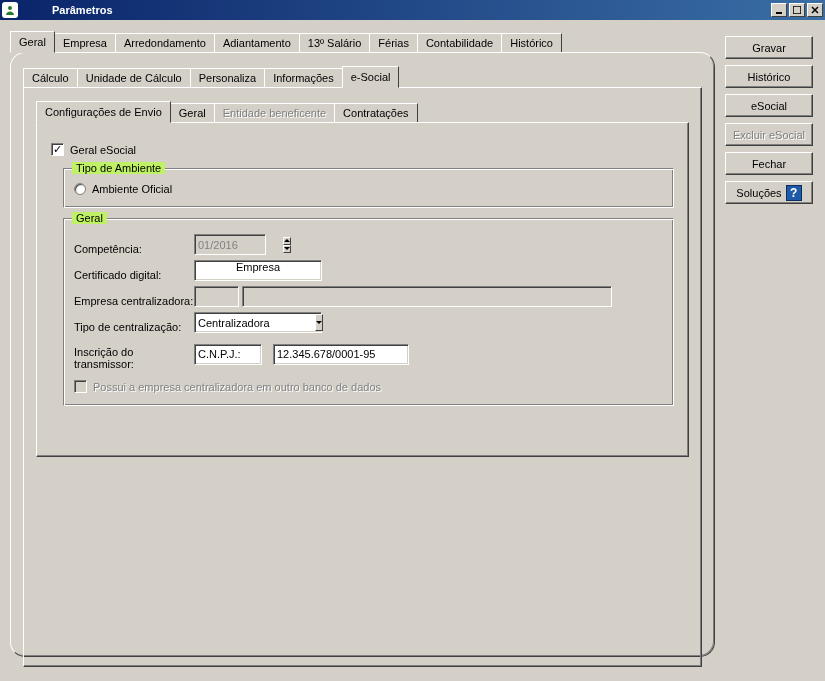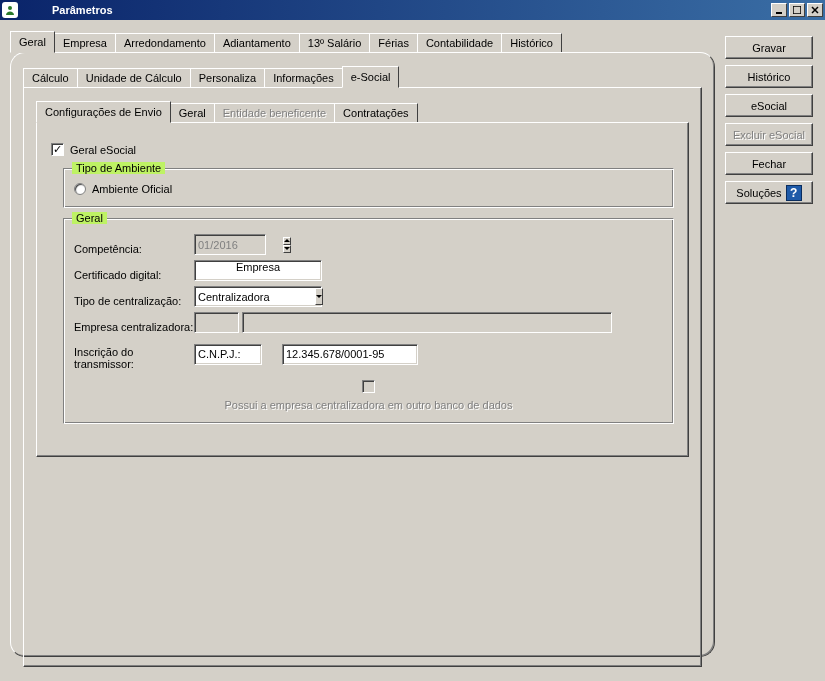--- a/index.html
+++ b/index.html
@@ -294,47 +294,47 @@
               <span class="form-label">Certificado digital:</span>
               <div class="select" style="width:128px;flex-direction:column;">
                 <span>Empresa</span>
                 <div class="select-btn">
                     <div class="arrow-down"></div>
                   </div>
               </div>
             </div>
 
             <div class="form-row">
+              <span class="form-label">Empresa centralizadora:</span>
+              <div class="text-input disabled" style="width:45px;"></div>
+              <div class="text-input disabled" style="width:370px; margin-left:3px;"></div>
+            </div>
+
+            <div class="form-row">
               <span class="form-label">Tipo de centralização:</span>
               <div class="select" style="width:128px;">
                 <span>Centralizadora</span>
                 <div class="select-btn">
                     <div class="arrow-down"></div>
                   </div>
               </div>
             </div>
 
             <div class="form-row">
-              <span class="form-label">Empresa centralizadora:</span>
-              <div class="text-input disabled" style="width:45px;"></div>
-              <div class="text-input disabled" style="width:370px; margin-left:3px;"></div>
-            </div>
-
-            <div class="form-row">
               <span class="form-label">Inscrição do transmissor:</span>
               <div class="select" style="width:68px;">
                 <span>C.N.P.J.:</span>
                 <div class="select-btn">
                     <div class="arrow-down"></div>
                   </div>
               </div>
-              <div class="text-input" style="width:136px; margin-left:20px;">12.345.678/0001-95</div>
-            </div>
-
-            <div class="checkbox-row disabled-text" style="margin-top:10px;flex-direction:column;">
+              <div class="text-input" style="width:136px; margin-left:11px;">12.345.678/0001-95</div>
+            </div>
+
+            <div class="checkbox-row disabled-text" style="margin-top:10px;">
               <div class="check disabled"></div>
               <span>Possui a empresa centralizadora em outro banco de dados</span>
             </div>
           </div>
 
         </div>
       </div>
     </div>
   </div>
 

